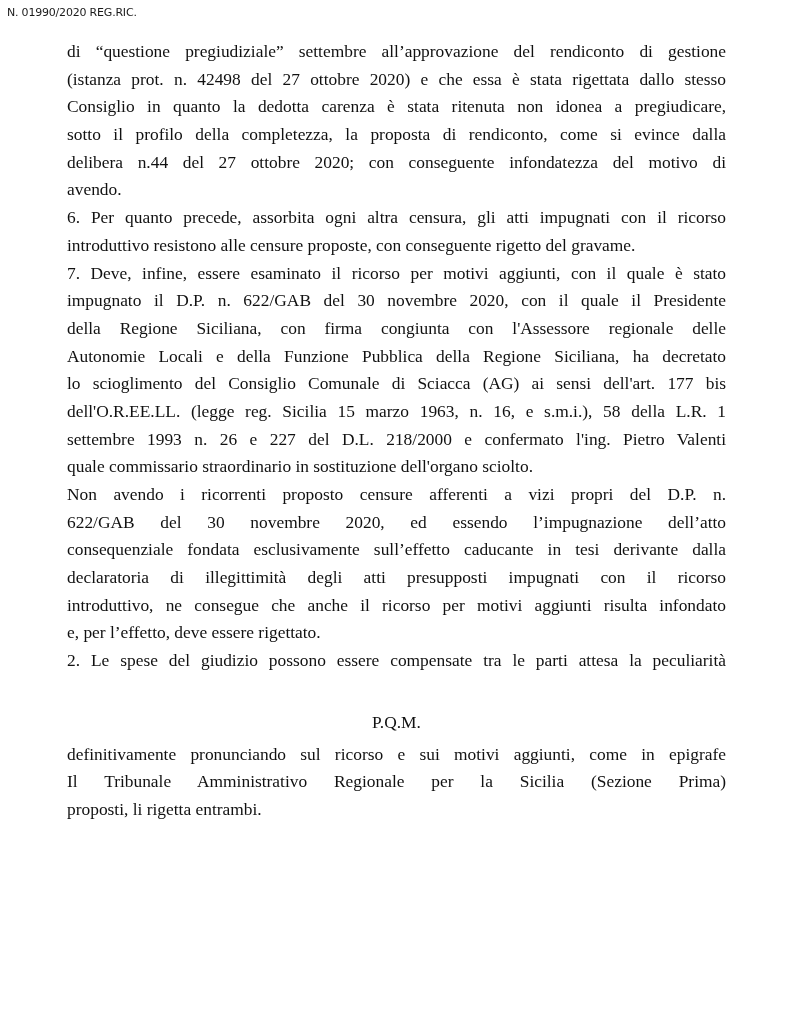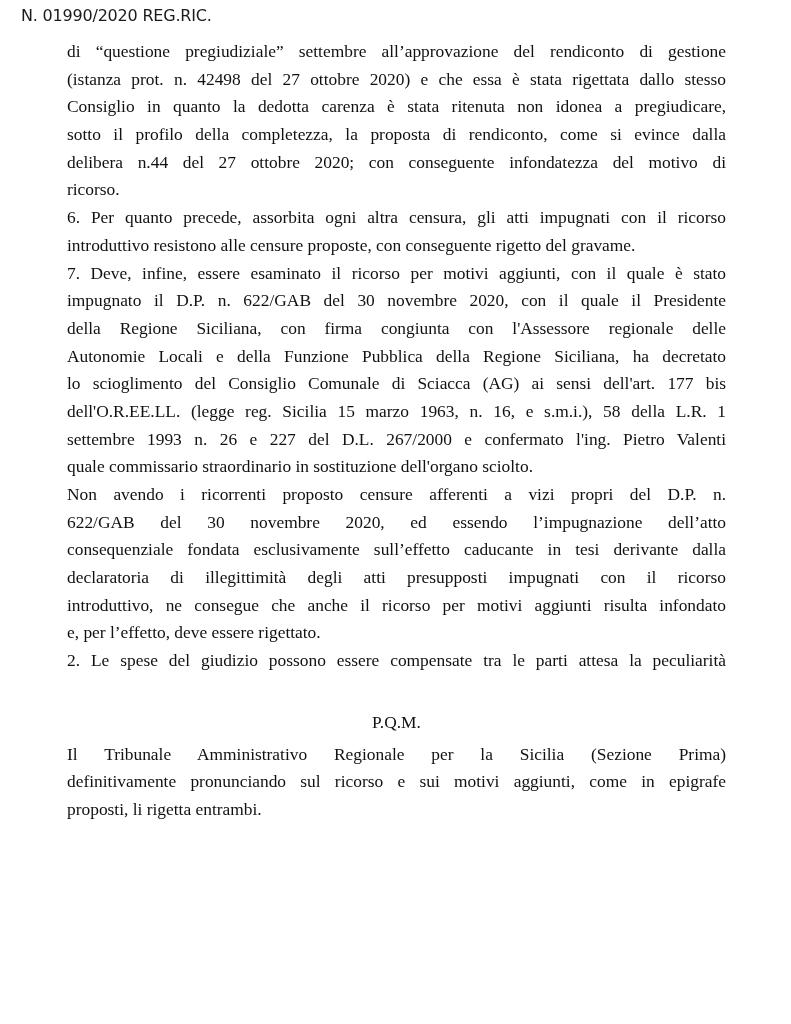--- a/index.html
+++ b/index.html
@@ -9,24 +9,24 @@
     }
     body {
       width: 791px;
       height: 1024px;
       position: relative;
       overflow: hidden;
       color: #111111;
     }
     .header {
       position: absolute;
-      left: 21px;
+      left: 7px;
       top: 6px;
       font-family: "DejaVu Sans", sans-serif;
-      font-size: 16px;
+      font-size: 11px;
       color: #1a1a1a;
       letter-spacing: -0.2px;
     }
     .content {
       position: absolute;
       left: 67px;
       top: 38px;
       width: 659px;
       font-family: "Liberation Serif", serif;
       font-size: 17.4px;
@@ -57,36 +57,36 @@
 <div class="header">N. 01990/2020 REG.RIC.</div>
 
 <div class="content">
 
   <div>
     <span class="line">di “questione pregiudiziale” settembre all’approvazione del rendiconto di gestione</span>
     <span class="line">(istanza prot. n. 42498 del 27 ottobre 2020) e che essa è stata rigettata dallo stesso</span>
     <span class="line">Consiglio in quanto la dedotta carenza è stata ritenuta non idonea a pregiudicare,</span>
     <span class="line">sotto il profilo della completezza, la proposta di rendiconto, come si evince dalla</span>
     <span class="line">delibera n.44 del 27 ottobre 2020; con conseguente infondatezza del motivo di</span>
-    <span class="line last">ricorso.</span>
+    <span class="line last">avendo.</span>
   </div>
 
   <div>
     <span class="line">6. Per quanto precede, assorbita ogni altra censura, gli atti impugnati con il ricorso</span>
     <span class="line last">introduttivo resistono alle censure proposte, con conseguente rigetto del gravame.</span>
   </div>
 
   <div>
     <span class="line">7. Deve, infine, essere esaminato il ricorso per motivi aggiunti, con il quale è stato</span>
     <span class="line">impugnato il D.P. n. 622/GAB del 30 novembre 2020, con il quale il Presidente</span>
     <span class="line">della Regione Siciliana, con firma congiunta con l'Assessore regionale delle</span>
     <span class="line">Autonomie Locali e della Funzione Pubblica della Regione Siciliana, ha decretato</span>
     <span class="line">lo scioglimento del Consiglio Comunale di Sciacca (AG) ai sensi dell'art. 177 bis</span>
     <span class="line">dell'O.R.EE.LL. (legge reg. Sicilia 15 marzo 1963, n. 16, e s.m.i.), 58 della L.R. 1</span>
-    <span class="line">settembre 1993 n. 26 e 227 del D.L. 267/2000 e confermato l'ing. Pietro Valenti</span>
+    <span class="line">settembre 1993 n. 26 e 227 del D.L. 218/2000 e confermato l'ing. Pietro Valenti</span>
     <span class="line last">quale commissario straordinario in sostituzione dell'organo sciolto.</span>
   </div>
 
   <div>
     <span class="line">Non avendo i ricorrenti proposto censure afferenti a vizi propri del D.P. n.</span>
     <span class="line">622/GAB del 30 novembre 2020, ed essendo l’impugnazione dell’atto</span>
     <span class="line">consequenziale fondata esclusivamente sull’effetto caducante in tesi derivante dalla</span>
     <span class="line">declaratoria di illegittimità degli atti presupposti impugnati con il ricorso</span>
     <span class="line">introduttivo, ne consegue che anche il ricorso per motivi aggiunti risulta infondato</span>
     <span class="line last">e, per l’effetto, deve essere rigettato.</span>
@@ -96,18 +96,18 @@
     <span class="line">2. Le spese del giudizio possono essere compensate tra le parti attesa la peculiarità</span>
   </div>
 
   <div class="spacer"></div>
 
   <span class="line center">P.Q.M.</span>
 
   <div class="spacer"></div>
 
   <div>
+    <span class="line">definitivamente pronunciando sul ricorso e sui motivi aggiunti, come in epigrafe</span>
     <span class="line">Il Tribunale Amministrativo Regionale per la Sicilia (Sezione Prima)</span>
-    <span class="line">definitivamente pronunciando sul ricorso e sui motivi aggiunti, come in epigrafe</span>
     <span class="line last">proposti, li rigetta entrambi.</span>
   </div>
 
 </div>
 
 </body></html>

